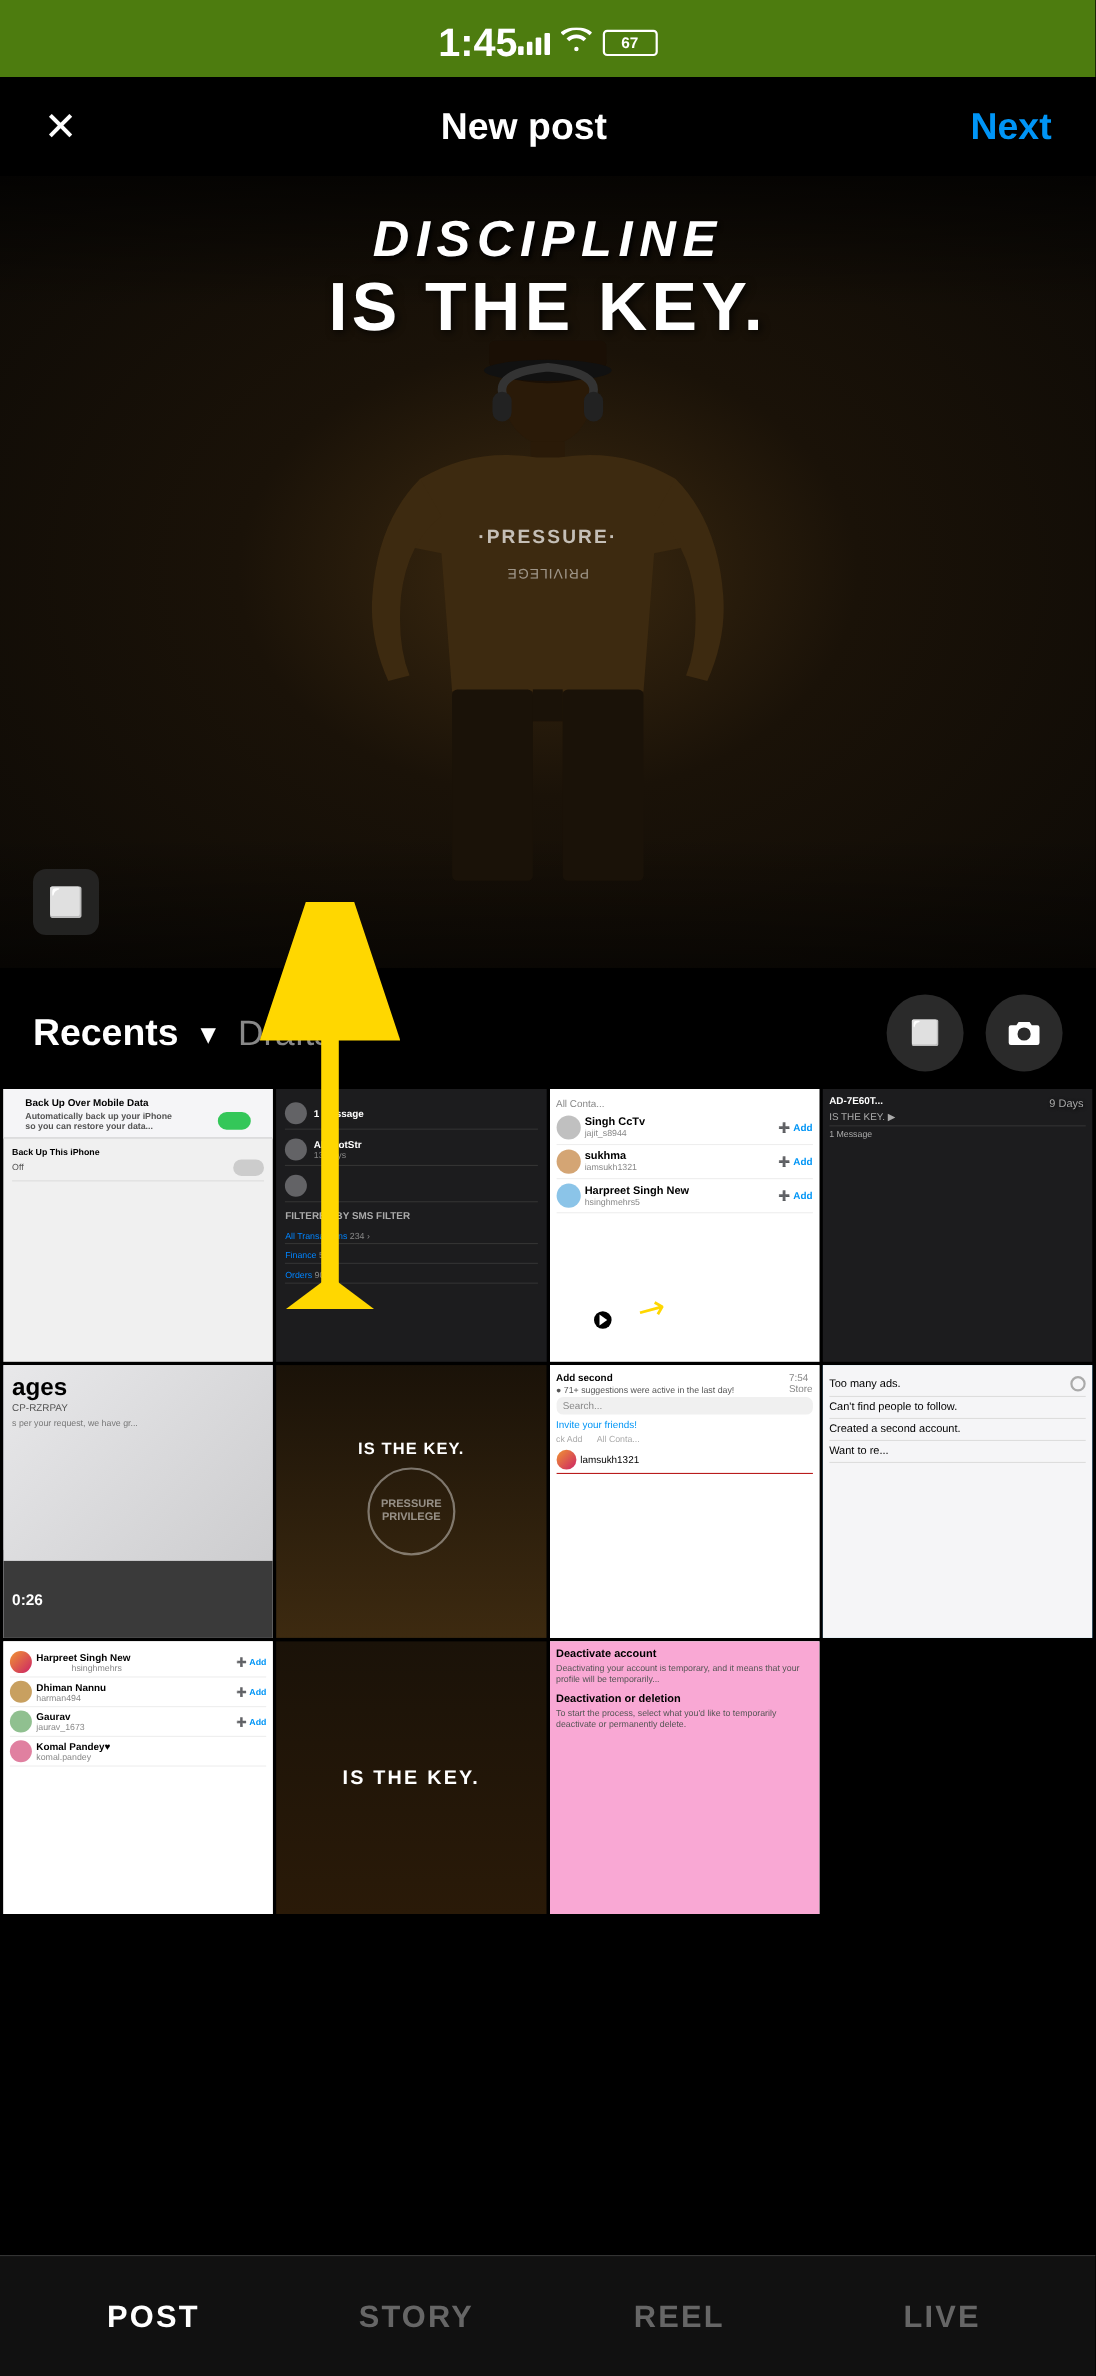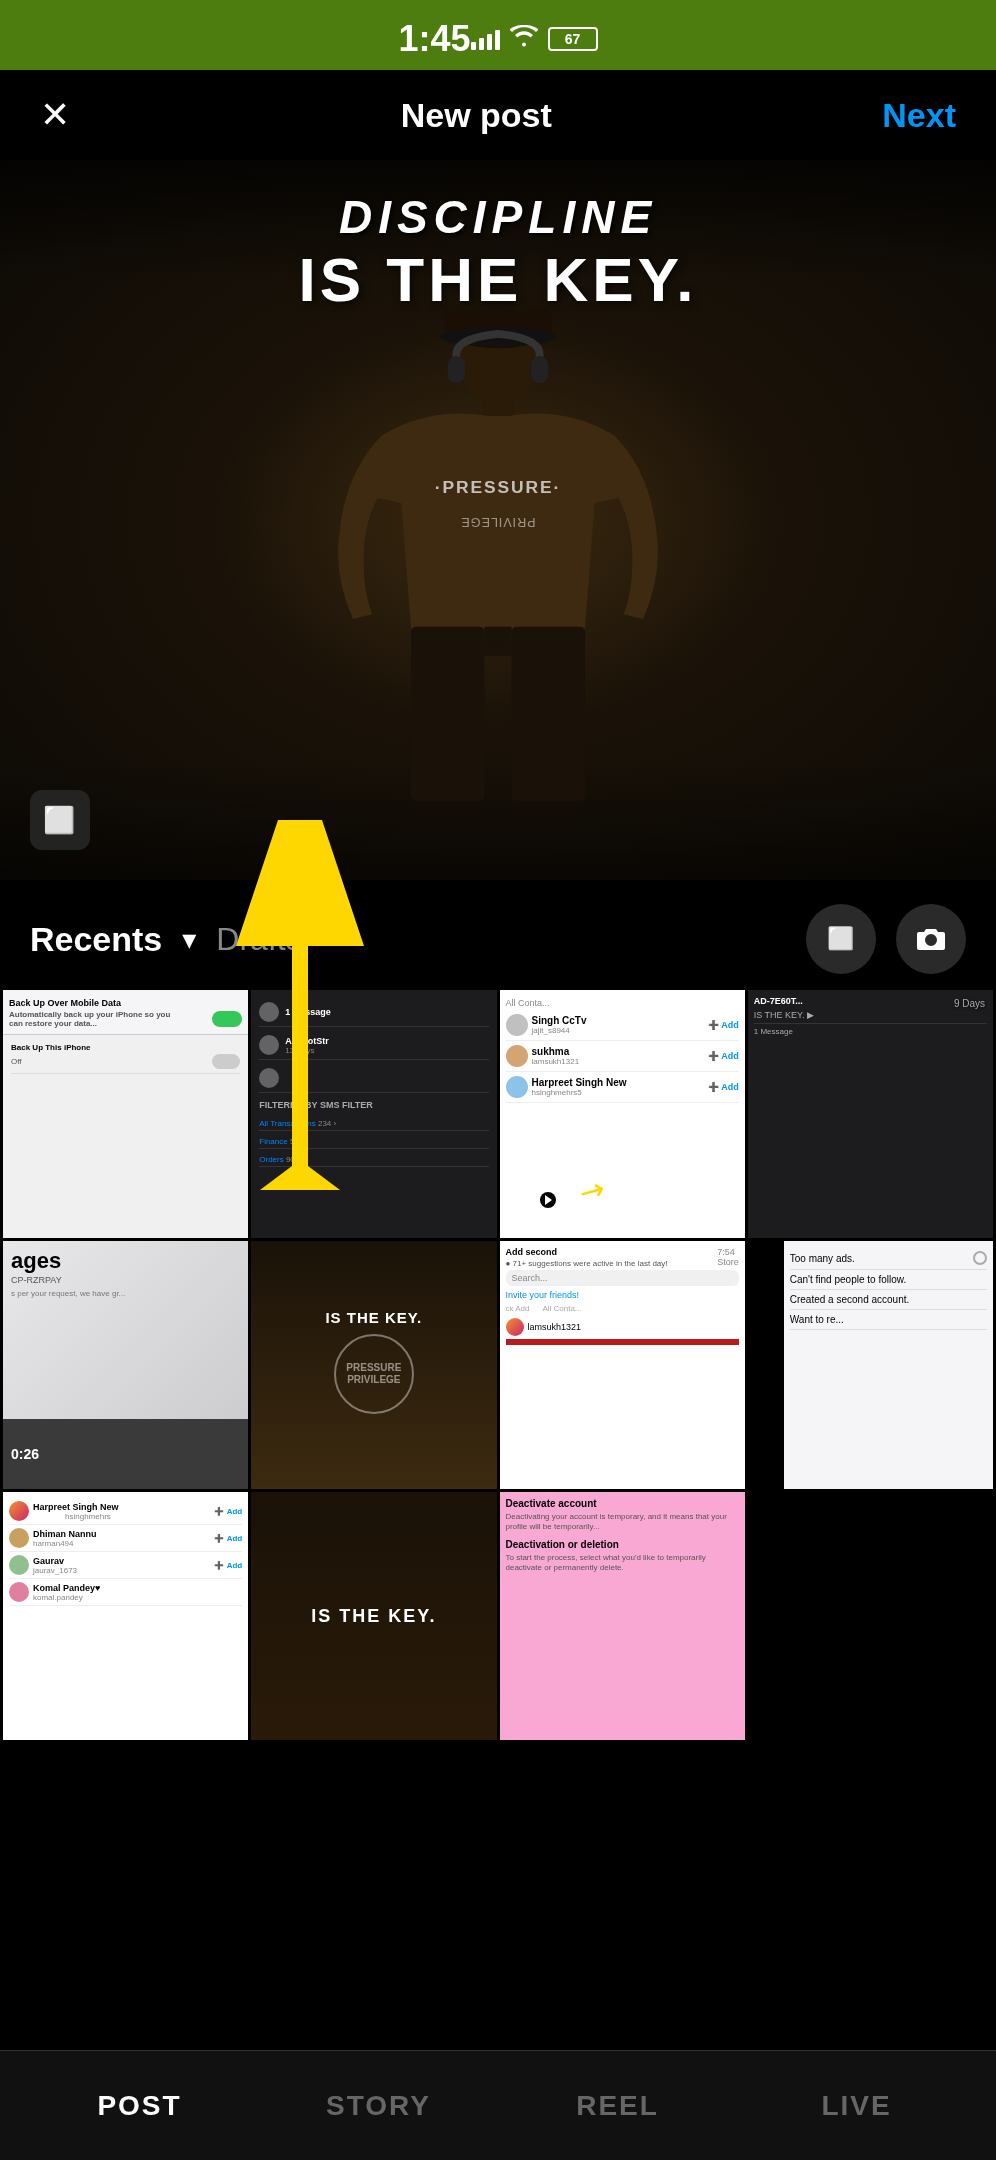--- a/index.html
+++ b/index.html
@@ -331,21 +331,21 @@
     .screenshot-overlay {
       position: absolute;
       inset: 0;
       display: flex;
       flex-direction: column;
       overflow: hidden;
     }
 
     .ss-header {
       background: #f5f5f7;
-      padding: 6px 6px;
+      padding: 6px 20px;
       font-size: 11px;
       font-weight: 600;
       color: #000;
       border-bottom: 1px solid #ddd;
     }
 
     .ss-body {
       flex: 1;
       padding: 4px 8px;
       overflow: hidden;
@@ -663,30 +663,30 @@
   </div>
 
   <div class="thumb" style="background:#fff;">
     <div class="screenshot-overlay">
       <div style="padding:6px;height:100%;overflow:hidden;background:#fff;">
         <div style="font-size:9px;color:#000;font-weight:700;">Add second</div>
         <div style="font-size:8px;color:#555;margin:2px 0;">● 71+ suggestions were active in the last day!</div>
         <div style="background:#f0f0f0;border-radius:6px;padding:3px 6px;font-size:9px;color:#888;margin-bottom:4px;">Search...</div>
         <div style="font-size:9px;color:#0095f6;margin-bottom:4px;">Invite your friends!</div>
         <div style="font-size:8px;color:#aaa;margin-bottom:2px;">ck Add &nbsp;&nbsp;&nbsp;&nbsp; All Conta...</div>
-        <div style="display:flex;align-items:center;gap:4px;padding:3px 0;border-bottom:6px solid #b91c1c;">
+        <div style="display:flex;align-items:center;gap:4px;padding:3px 0;border-bottom:1px solid #b91c1c;">
           <div style="width:18px;height:18px;border-radius:50%;background:linear-gradient(135deg,#f09433,#cc2366);"></div>
           <div style="flex:1;font-size:9px;color:#000;">lamsukh1321</div>
         </div>
       </div>
     </div>
     <div style="position:absolute;top:6px;right:6px;font-size:9px;color:#888;">7:54<br>Store</div>
   </div>
 
-  <div class="thumb" style="background:#7dd3fc;margin-left:36px;">
+  <div class="thumb" style="background:#7dd3fc;">
     <div class="screenshot-overlay">
       <div style="padding:6px;height:100%;overflow:hidden;background:#f5f5f7;">
         <div style="padding:4px 0;border-bottom:1px solid #ddd;display:flex;align-items:center;gap:6px;">
           <span style="font-size:10px;color:#000;">Too many ads.</span>
           <div style="margin-left:auto;width:14px;height:14px;border-radius:50%;border:2px solid #aaa;"></div>
         </div>
         <div style="padding:4px 0;border-bottom:1px solid #ddd;font-size:10px;color:#000;">Can't find people to follow.</div>
         <div style="padding:4px 0;border-bottom:1px solid #ddd;font-size:10px;color:#000;">Created a second account.</div>
         <div style="padding:4px 0;border-bottom:1px solid #ddd;font-size:10px;color:#000;">Want to re...</div>
       </div>

